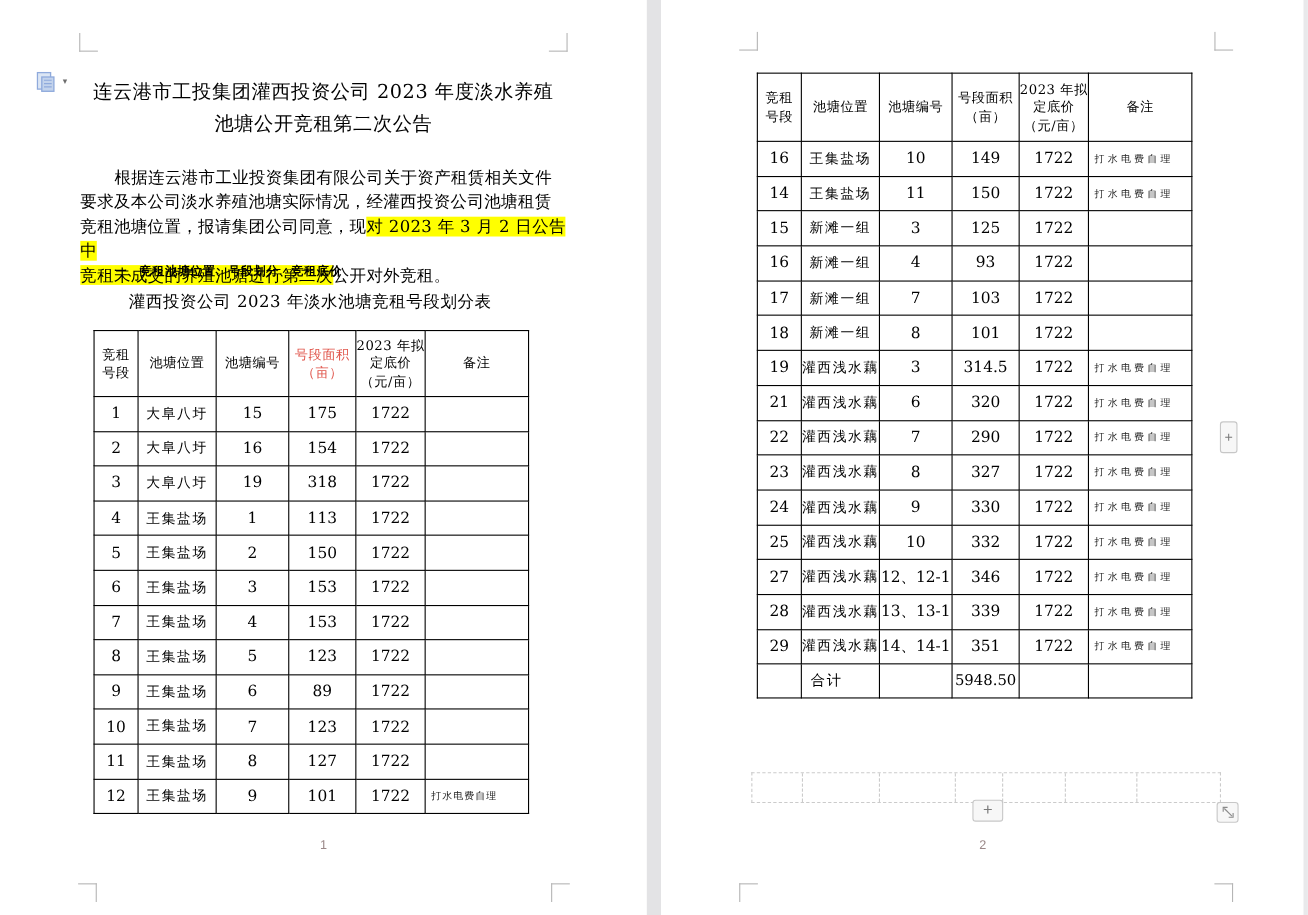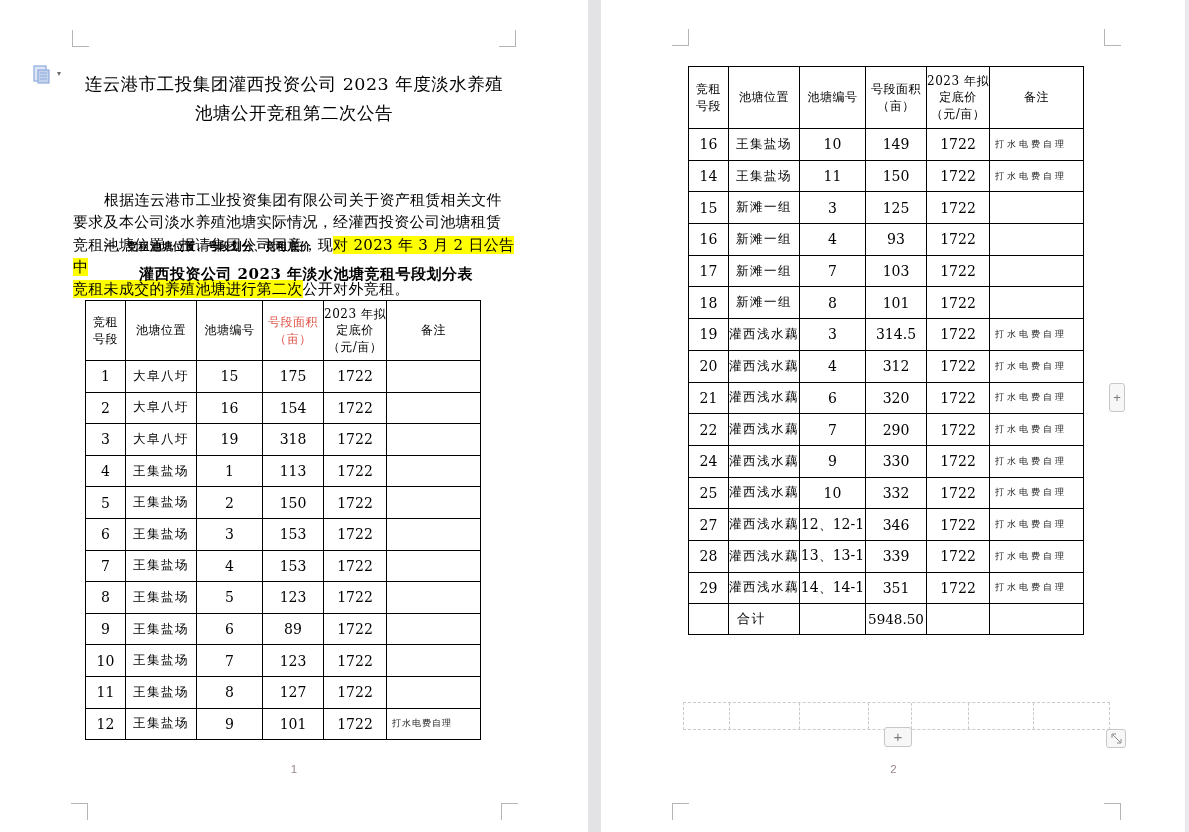--- a/index.html
+++ b/index.html
@@ -21,26 +21,26 @@
   
   .paste-btn { position:absolute; left:33px; top:65px; width:34px; height:20px; cursor:pointer; }
   .paste-btn svg { position:absolute; left:0; top:0; }
   .paste-caret { position:absolute; left:24px; top:4px; font-size:8px; color:#6d6d6d;
     font-family:"Liberation Sans",sans-serif; }
 
   .doc-title { position:absolute; left:72px; top:70px; width:444px; text-align:center;
     font-weight:normal; font-size:17.5px; line-height:29px; letter-spacing:0.5px; }
   .para { position:absolute; left:73px; top:150px; width:444px; font-size:15px;
     line-height:22.3px; letter-spacing:0.3px; }
-  .para .indent { text-indent:31px;margin-top:39px; }
+  .para .indent { text-indent:31px; }
   .hl { background:#ffff00; }
   .section-head { position:absolute; left:73px; top:239px; width:444px; font-weight:bold;
     font-size:11px; text-indent:31px; letter-spacing:0.5px; }
-  .table-title { position:absolute; left:84px; top:265px; width:444px; text-align:center;
-    font-weight:bold; font-size:15px; letter-spacing:0.5px; }
+  .table-title { position:absolute; left:60px; top:265px; width:444px; text-align:center;
+    font-weight:normal; font-size:15px; letter-spacing:0.5px; }
 
   table.seg { position:absolute; border-collapse:collapse; table-layout:fixed; width:395px; }
   #tbl-1 { left:85px; top:300px; }
   #tbl-2 { left:87px; top:66px; }
   table.seg th, table.seg td { border:1px solid #000; text-align:center; vertical-align:middle;
     overflow:hidden; }
   table.seg th { font-weight:normal; font-size:12px; line-height:16.5px; white-space:pre-line;
     letter-spacing:0.5px; }
   #tbl-1 thead tr { height:60px; }
   #tbl-2 thead tr { height:62px; }
@@ -314,40 +314,40 @@
         </tr>
         <tr>
           <td class="col0">19</td>
           <td class="col1">灌西浅水藕</td>
           <td class="col2">3</td>
           <td class="col3">314.5</td>
           <td class="col4">1722</td>
           <td class="col5">打水电费自理</td>
         </tr>
         <tr>
-          <td class="col0">20</td>
-          <td class="col1">灌西浅水藕</td>
-          <td class="col2">4</td>
-          <td class="col3">312</td>
-          <td class="col4">1722</td>
-          <td class="col5">打水电费自理</td>
-        </tr>
-        <tr>
           <td class="col0">21</td>
           <td class="col1">灌西浅水藕</td>
           <td class="col2">6</td>
           <td class="col3">320</td>
           <td class="col4">1722</td>
           <td class="col5">打水电费自理</td>
         </tr>
         <tr>
           <td class="col0">22</td>
           <td class="col1">灌西浅水藕</td>
           <td class="col2">7</td>
           <td class="col3">290</td>
+          <td class="col4">1722</td>
+          <td class="col5">打水电费自理</td>
+        </tr>
+        <tr>
+          <td class="col0">23</td>
+          <td class="col1">灌西浅水藕</td>
+          <td class="col2">8</td>
+          <td class="col3">327</td>
           <td class="col4">1722</td>
           <td class="col5">打水电费自理</td>
         </tr>
         <tr>
           <td class="col0">24</td>
           <td class="col1">灌西浅水藕</td>
           <td class="col2">9</td>
           <td class="col3">330</td>
           <td class="col4">1722</td>
           <td class="col5">打水电费自理</td>

